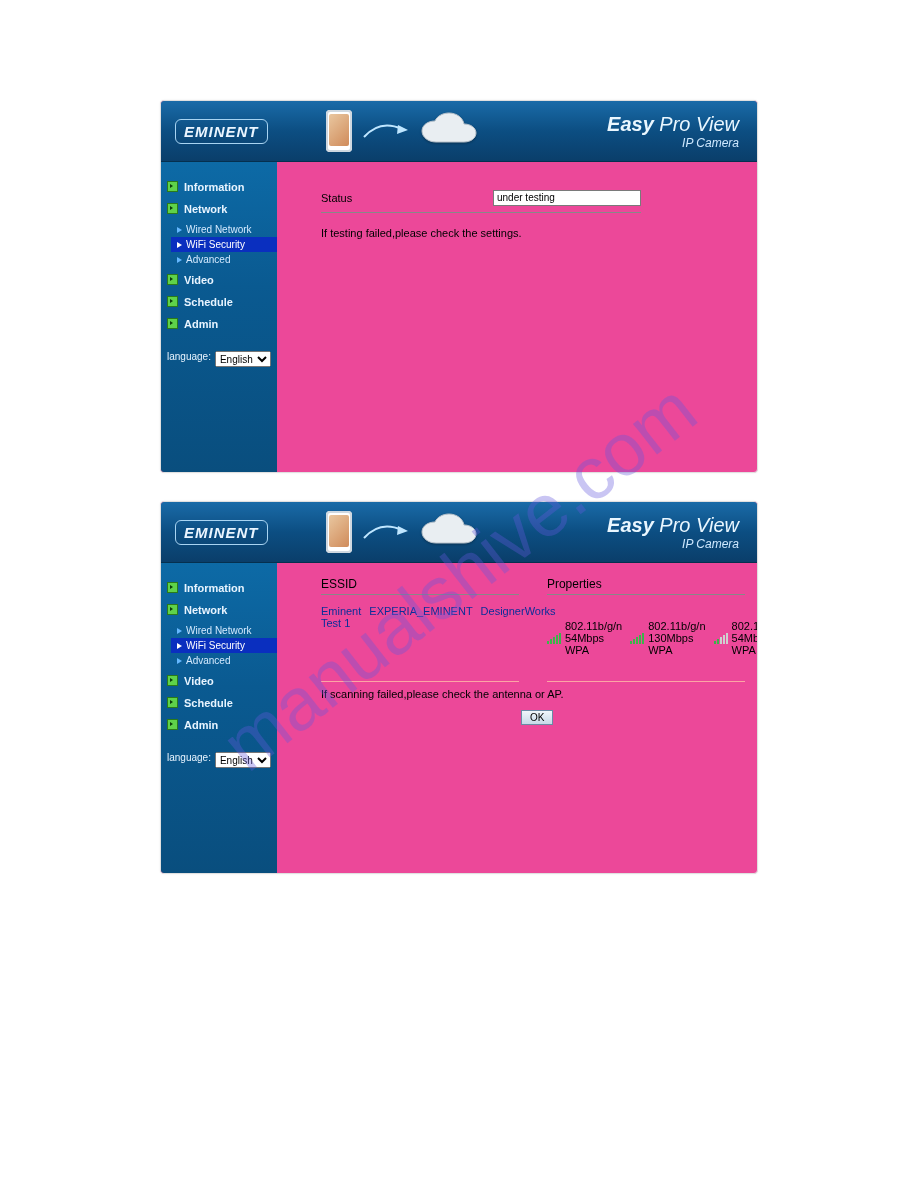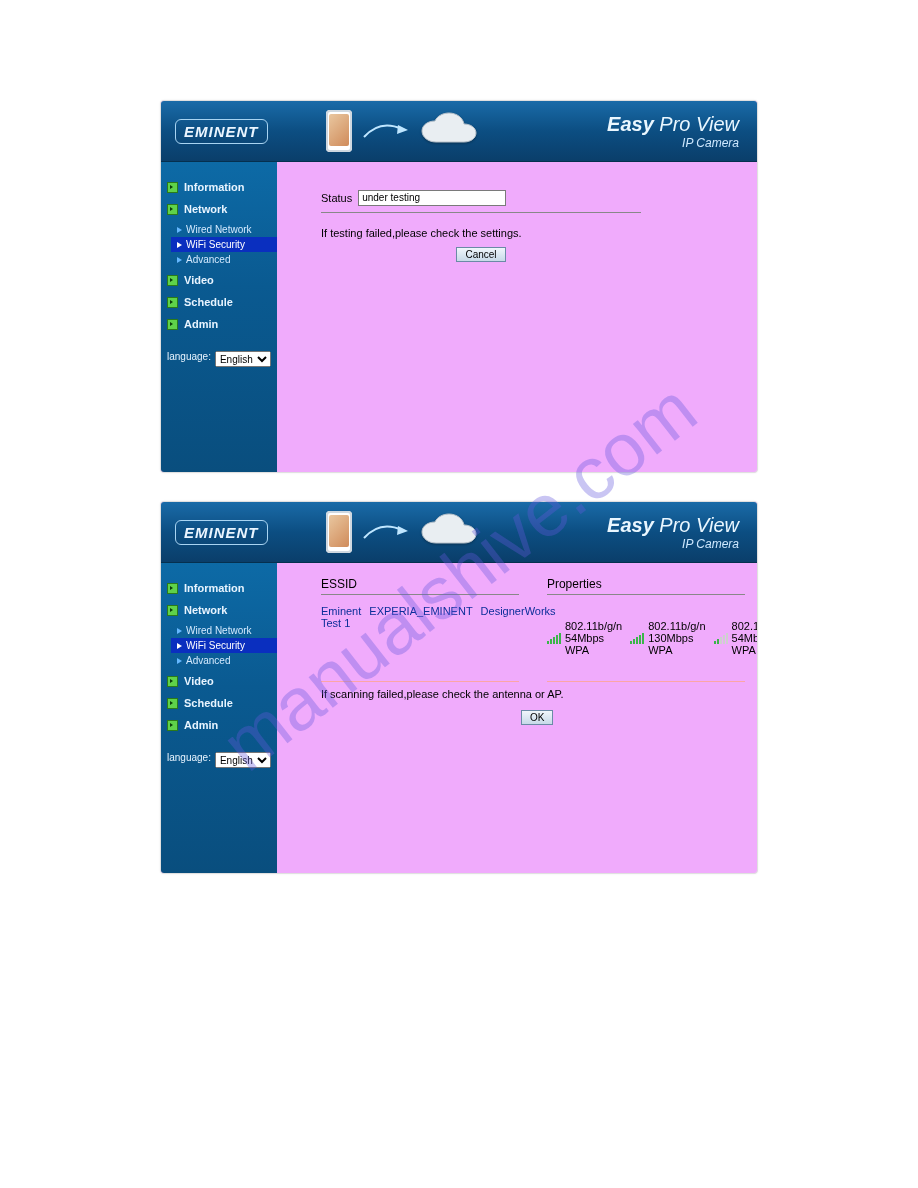--- a/index.html
+++ b/index.html
@@ -10,21 +10,21 @@
     font-size: 12px;
     width: 918px;
   }
   .page {
     padding: 100px 160px 300px 160px;
     position: relative;
   }
   .panel {
     border: 1px solid #e0e0e0;
     border-radius: 4px;
-    background: #f0abfc;
+    background: #ec4899;
     margin-bottom: 28px;
     box-shadow: 0 0 2px rgba(0,0,0,0.08);
     overflow: hidden;
   }
   .banner {
     height: 60px;
     background: linear-gradient(to bottom, #1a6ba8 0%, #0c4e82 50%, #0a3e6a 100%);
     position: relative;
     color: #fff;
     display: flex;
@@ -97,21 +97,21 @@
   }
   .sidebar {
     width: 116px;
     background: linear-gradient(to bottom, #0d6aa6 0%, #0a5a91 40%, #094e7e 100%);
     color: #fff;
     padding-top: 14px;
     font-size: 11px;
   }
   .nav-item {
     display: flex;
-    align-items: center;
+    align-items: flex-start;
     padding: 5px 6px;
     cursor: pointer;
   }
   .nav-item .bullet {
     width: 9px; height: 9px;
     background: #5fd24a;
     border: 1px solid #2a7a1a;
     margin-right: 6px;
     position: relative;
   }
@@ -172,20 +172,21 @@
     padding-bottom: 3px;
     width: 320px;
   }
   .status-row {
     margin-top: 14px;
     display: flex;
     align-items: center;
     border-bottom: 1px solid #888;
     padding-bottom: 6px;
     width: 320px;
+    justify-content: space-between;
   }
   .status-label { font-size: 11px; margin-right: 6px; }
   .status-field {
     border: 1px solid #7a7a7a;
     height: 14px;
     width: 140px;
     font-size: 10px;
     padding: 0 3px;
     line-height: 14px;
     background: #fff;
@@ -347,23 +348,20 @@
             <option>English</option>
           </select>
         </div>
       </div>
       <div class="content">
         <div class="status-row">
           <span class="status-label">Status</span>
           <div class="status-field">under testing</div>
         </div>
         <div class="hint">If testing failed,please check the settings.</div>
-        <div class="btn-row">
-          <span class="btn">Cancel</span>
-        </div>
       </div>
     </div>
   </div>
 
   <div class="panel">
     <div class="banner">
       <div class="logo-box">EMINENT</div>
       <div class="phone">
           <div class="phone-screen"></div>
         </div>

